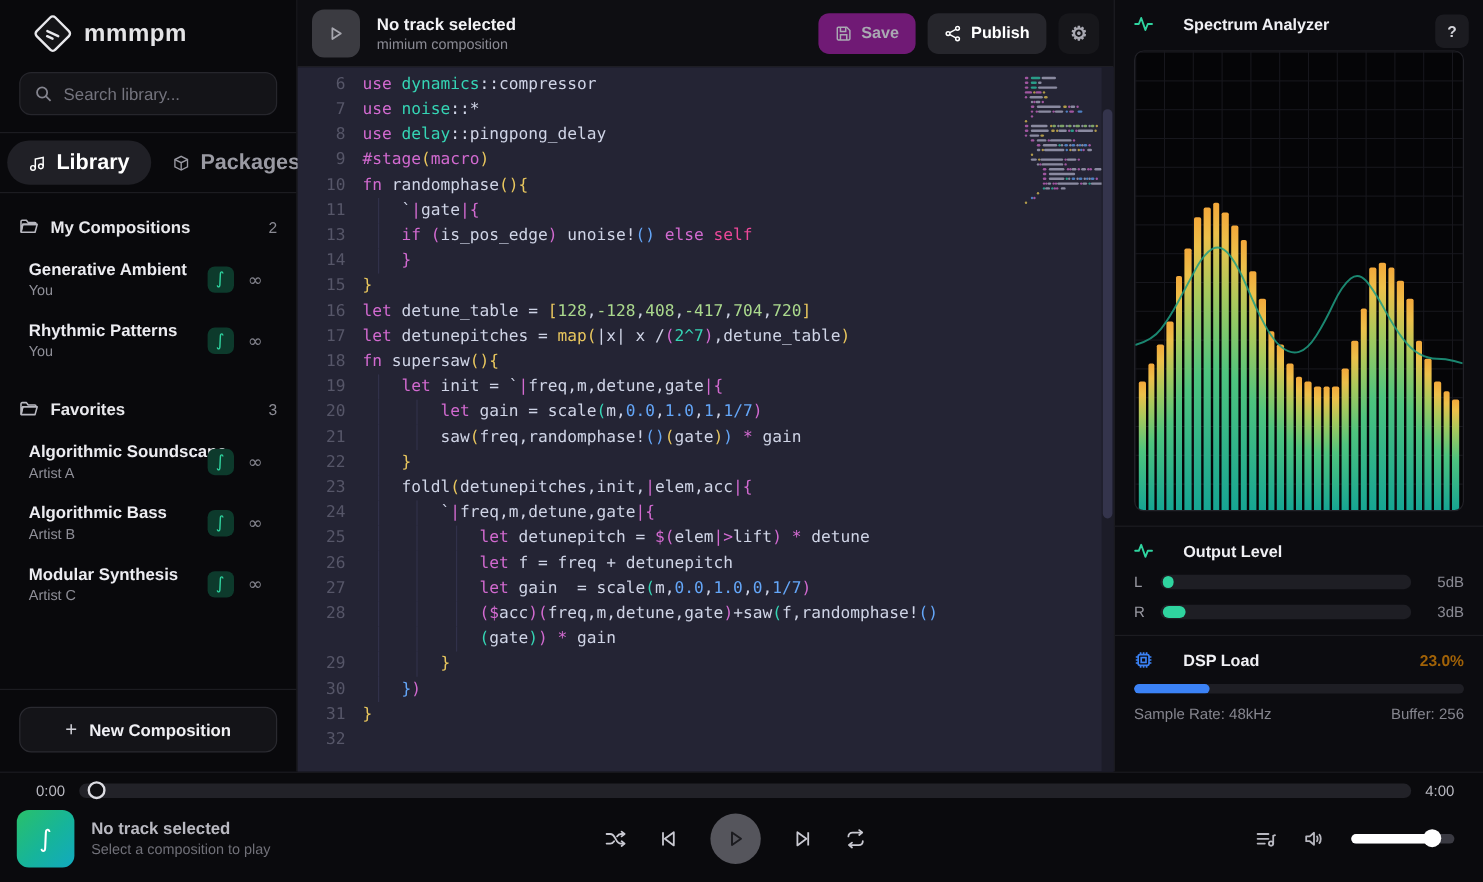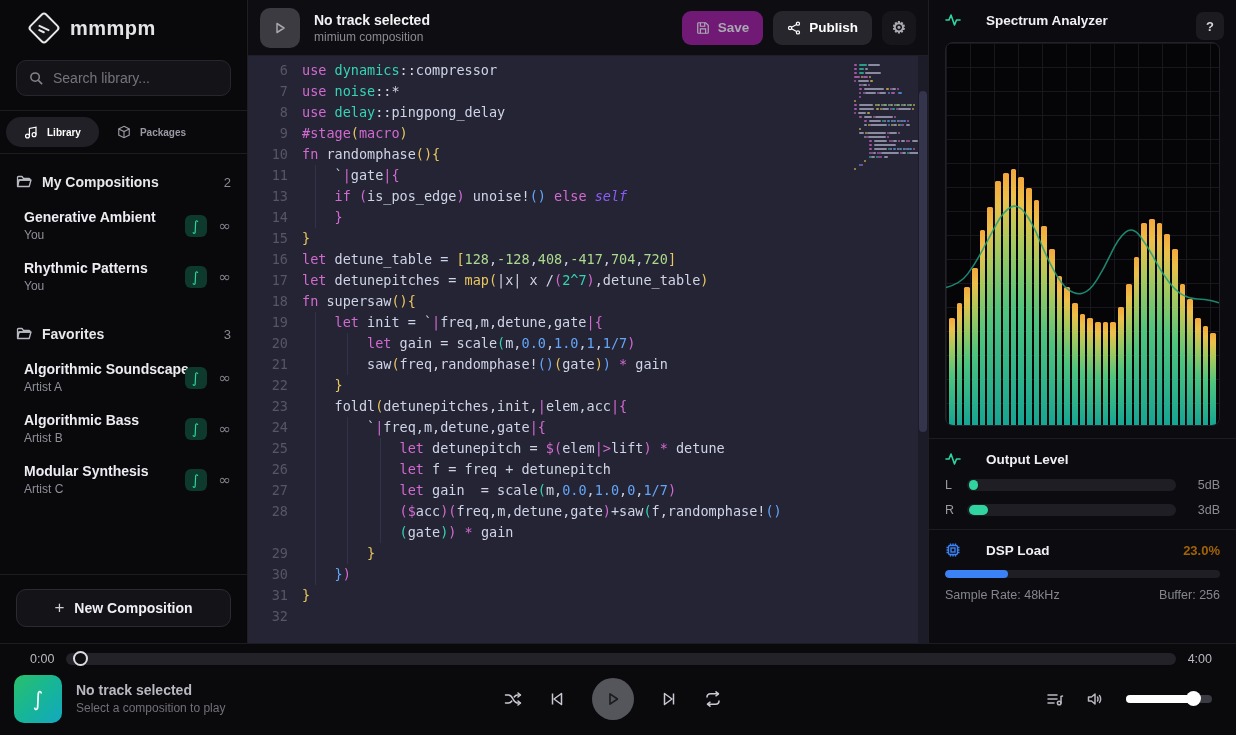--- a/index.html
+++ b/index.html
@@ -16,26 +16,26 @@
   .logo-diamond:before,.logo-diamond:after{content:"";position:absolute;background:#e8e8ec;height:2px;border-radius:1px}
   .logo-diamond:before{width:12px;left:4px;top:9px;transform:rotate(-20deg)}
   .logo-diamond:after{width:7px;left:7px;top:13px;transform:rotate(-20deg)}
   .logo-name{font-size:20px;font-weight:bold;letter-spacing:.5px}
   .search-box{margin:6px 16px 14px 16px;height:36px;background:#141418;border:1px solid #26262c;border-radius:10px;
     display:flex;align-items:center;gap:9px;padding:0 12px}
   .search-box input{background:transparent;border:none;outline:none;color:#d4d4d8;font-size:14px;width:100%;
     font-family:"Liberation Sans",sans-serif}
   .search-box input::placeholder{color:#74747e}
   .tabs-row{display:flex;align-items:center;border-top:1px solid #1c1c21;border-bottom:1px solid #1c1c21;padding:6px 6px}
-  .tab{display:flex;align-items:center;gap:9px;font-size:10px;font-weight:bold;padding:8px 18px;border-radius:999px;color:#9a9aa3;cursor:pointer}
+  .tab{display:flex;align-items:center;gap:9px;font-size:18px;font-weight:bold;padding:8px 18px;border-radius:999px;color:#9a9aa3;cursor:pointer}
   .tab.active{background:#202026;color:#fff}
   .sb-scroll{flex:1;overflow:hidden;padding-top:10px}
   .sec-head{display:flex;align-items:center;gap:10px;padding:10px 16px;font-size:14px;font-weight:bold;color:#e8e8ec}
   .sec-count{margin-left:auto;color:#8a8a93;font-weight:normal;font-size:13px}
-  .sb-item{display:flex;align-items:center;padding:9px 16px 9px 24px;cursor:pointer;border-radius:8px}
+  .sb-item{display:flex;align-items:center;padding:9px 28px 9px 24px;cursor:pointer;border-radius:8px}
   .sb-item-text{min-width:0}
   .sb-item-title{font-size:14px;font-weight:bold;color:#ececf1;white-space:nowrap}
   .sb-item-sub{font-size:12px;color:#8f8f98;margin-top:3px}
   .sb-item-right{margin-left:auto;display:flex;align-items:center;gap:12px}
   .badge-int{width:22px;height:22px;border-radius:6px;background:#0d3a2c;color:#2fd49f;display:flex;align-items:center;
     justify-content:center;font-size:14px;font-family:"DejaVu Sans",sans-serif}
   .loop-glyph{color:#80808a;font-size:15px;font-family:"DejaVu Sans",sans-serif}
   .sb-bottom{border-top:1px solid #1c1c21;padding:14px 16px 16px 16px}
   .new-comp{width:100%;height:38px;background:#141418;border:1px solid #2a2a30;border-radius:10px;color:#f0f0f4;
     font-size:14px;font-weight:bold;display:flex;align-items:center;justify-content:center;gap:10px;cursor:pointer;
@@ -57,21 +57,21 @@
   .btn-gear{width:34px;padding:0;justify-content:center;background:#17171b;color:#a9a9b2;font-size:16px}
 
   
   .editor{flex:1;display:flex;min-height:0;background:#242434;position:relative;overflow:hidden}
   .code-col{flex:1;padding-top:4px;overflow:hidden;min-width:0}
   .cl{position:relative;height:21px;line-height:21px;white-space:pre;
     font-family:"DejaVu Sans Mono",monospace;font-size:13.5px}
   .lno{display:inline-block;width:40px;text-align:right;color:#565668;margin-right:14px}
   .g{position:absolute;top:0;bottom:0;width:1px;background:#31314a}
   .tk-kw{color:#d26ad0}.tk-mod{color:#35d4b4}.tk-fg{color:#cfd4e6}.tk-yl{color:#e9c75e}
-  .tk-bl{color:#64a6f8}.tk-gr{color:#abd98d}.tk-sl{color:#8b5cf6;font-style:italic}
+  .tk-bl{color:#64a6f8}.tk-gr{color:#abd98d}.tk-sl{color:#ec4899;}
   .minimap{width:66px;padding:8px 2px 0 2px;flex:none;cursor:pointer}
   .mm-row{height:2px;margin-bottom:2px;position:relative}
   .mm-seg{position:absolute;top:0;height:2px;border-radius:1px}
   .scrollbar{width:10px;flex:none;background:#1c1c28;position:relative;cursor:pointer}
   .scroll-thumb{position:absolute;left:1px;right:1px;top:6%;height:58%;background:#34344c;border-radius:4px}
 
   
   .rightpanel{width:308px;background:#0c0c10;border-left:1px solid #1e1e24;display:flex;flex-direction:column}
   .rp-section{padding:12px 16px;border-bottom:1px solid #1c1c21}
   .rp-head{display:flex;align-items:center;gap:25px;font-size:13.5px;font-weight:bold;color:#f0f0f4;position:relative}

